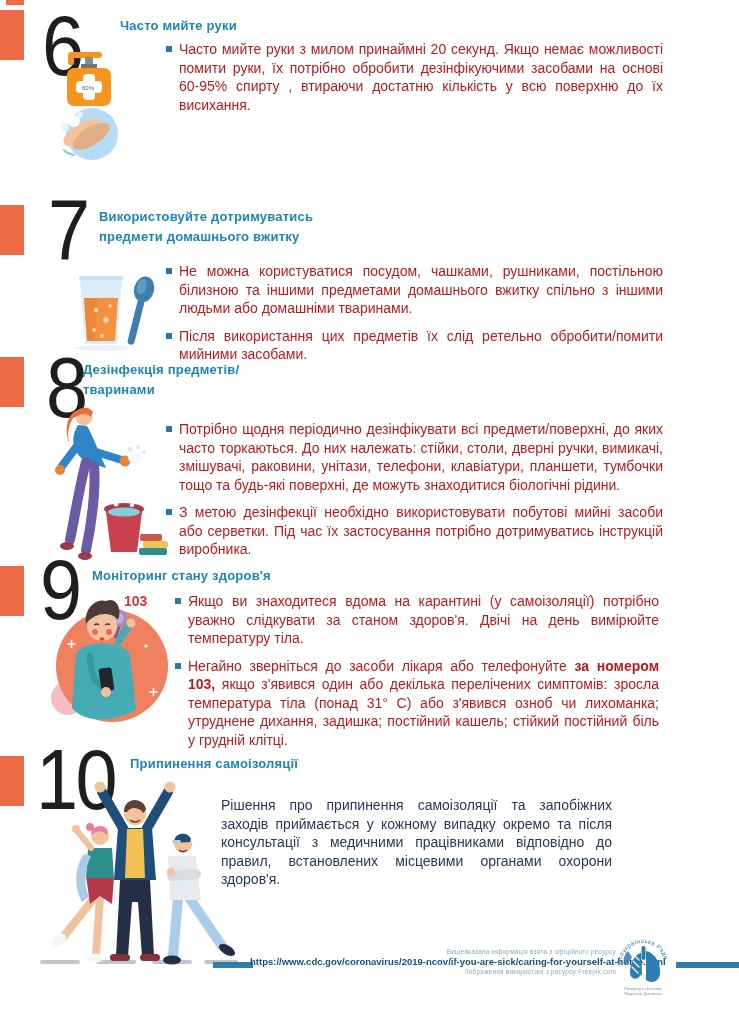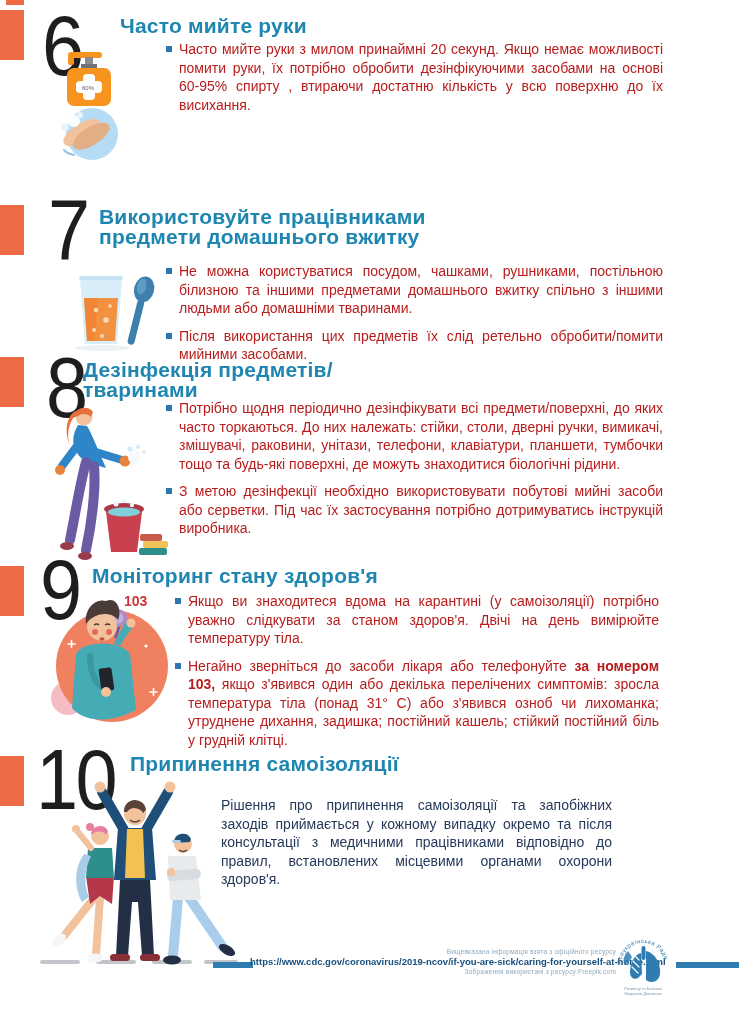--- a/index.html
+++ b/index.html
@@ -2,21 +2,21 @@
 <html><head>
 <meta charset="utf-8">
 <style>
   html,body{margin:0;padding:0;background:#e9e9e9;}
   .page{position:relative;width:739px;height:1024px;background:#ffffff;margin:0 auto;
         font-family:"Liberation Sans",sans-serif;overflow:hidden;}
   .obar{position:absolute;left:0;width:24px;height:50px;background:#ED6B45;}
   .obar-sliver{position:absolute;left:6px;top:0;width:18px;height:5px;background:#ED6B45;}
   .bignum{position:absolute;font-size:86px;font-weight:300;color:#1E1E1E;line-height:1;
           letter-spacing:-3px;transform:scaleX(.88);transform-origin:left top;}
-  .htitle{position:absolute;color:#1E86B0;font-weight:bold;font-size:21px;line-height:19.5px;
+  .htitle{position:absolute;color:#1E86B0;font-weight:bold;font-size:13px;line-height:19.5px;
           letter-spacing:.2px;}
   .tblock{position:absolute;}
   .brow{display:flex;align-items:flex-start;margin-bottom:9px;}
   .bsq{flex:0 0 6px;width:6px;height:6px;background:#2B76AC;margin-top:6px;margin-right:7px;}
   .btxt{margin:0;font-size:14px;line-height:18.5px;color:#b91c1c;text-align:justify;}
   .btxt .bold{font-weight:bold;}
   .para{margin:8px;font-size:14px;line-height:18.5px;color:#26395A;text-align:justify;}
   .illus{position:absolute;}
   
   .fline{position:absolute;height:6px;background:#2E7CB0;}
@@ -42,21 +42,21 @@
   <div class="bignum" style="left:42px;top:2px">6</div>
   <div class="bignum" style="left:48px;top:186px">7</div>
   <div class="bignum" style="left:46px;top:344px">8</div>
   <div class="bignum" style="left:40px;top:546px">9</div>
   <div class="bignum" style="left:36px;top:736px">10</div>
 
   <div class="htitle" style="left:120px;top:16px">
       <div>Часто мийте руки</div>
     </div>
   <div class="htitle" style="left:99px;top:207px">
-      <div>Використовуйте працівниками</div>
+      <div>Використовуйте дотримуватись</div>
       <div>предмети домашнього вжитку</div>
     </div>
   <div class="htitle" style="left:83px;top:360px">
       <div>Дезінфекція предметів/</div>
       <div>тваринами</div>
     </div>
   <div class="htitle" style="left:92px;top:566px">
       <div>Моніторинг стану здоров'я</div>
     </div>
   <div class="htitle" style="left:130px;top:754px">
@@ -72,21 +72,21 @@
   <div class="tblock" style="left:166px;top:262px;width:497px">
       <div class="brow">
         <span class="bsq"></span>
         <p class="btxt"><span>Не можна користуватися посудом, чашками, рушниками, постільною білизною та іншими предметами домашнього вжитку спільно з іншими людьми або домашніми тваринами.</span></p>
       </div>
       <div class="brow">
         <span class="bsq"></span>
         <p class="btxt"><span>Після використання цих предметів їх слід ретельно обробити/помити мийними засобами.</span></p>
       </div>
     </div>
-  <div class="tblock" style="left:166px;top:399px;width:497px">
+  <div class="tblock" style="left:166px;top:420px;width:497px">
       <div class="brow">
         <span class="bsq"></span>
         <p class="btxt"><span>Потрібно щодня періодично дезінфікувати всі предмети/поверхні, до яких часто торкаються. До них належать: стійки, столи, дверні ручки, вимикачі, змішувачі, раковини, унітази, телефони, клавіатури, планшети, тумбочки тощо та будь-які поверхні, де можуть знаходитися біологічні рідини.</span></p>
       </div>
       <div class="brow">
         <span class="bsq"></span>
         <p class="btxt"><span>З метою дезінфекції необхідно використовувати побутові мийні засоби або серветки. Під час їх застосування потрібно дотримуватись інструкцій виробника.</span></p>
       </div>
     </div>
   <div class="tblock" style="left:175px;top:592px;width:484px">

